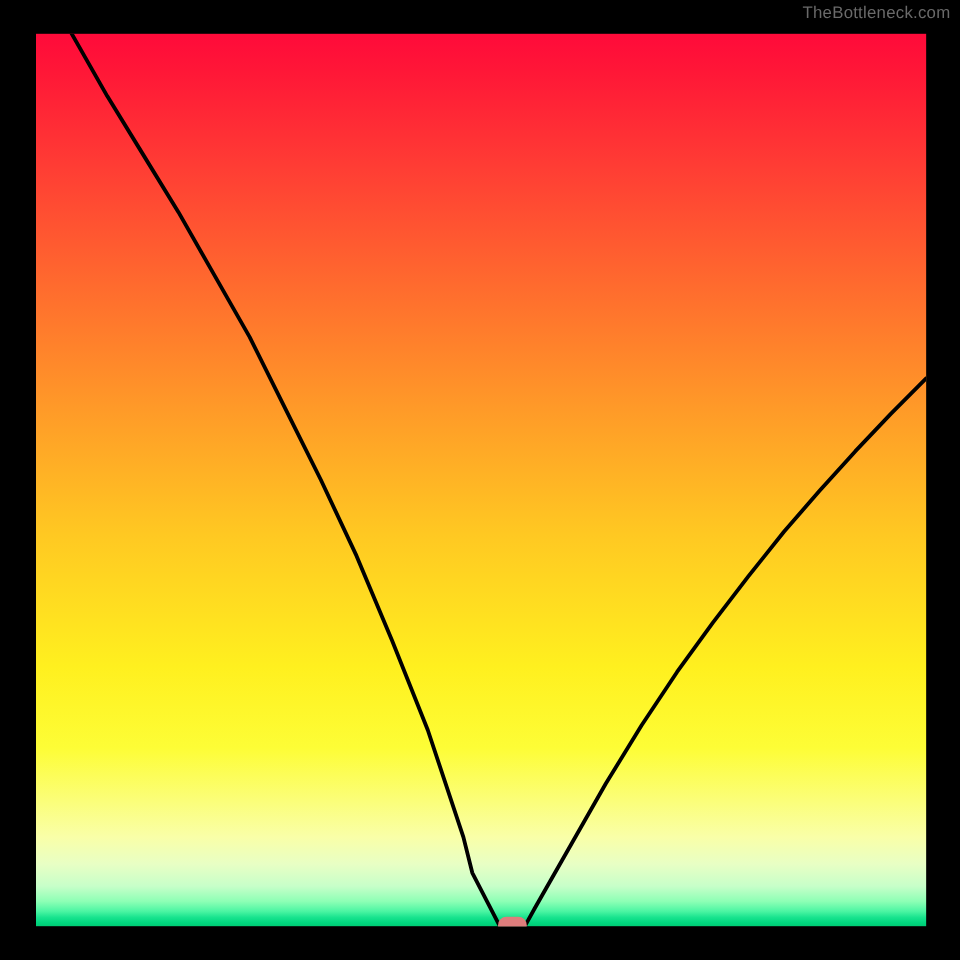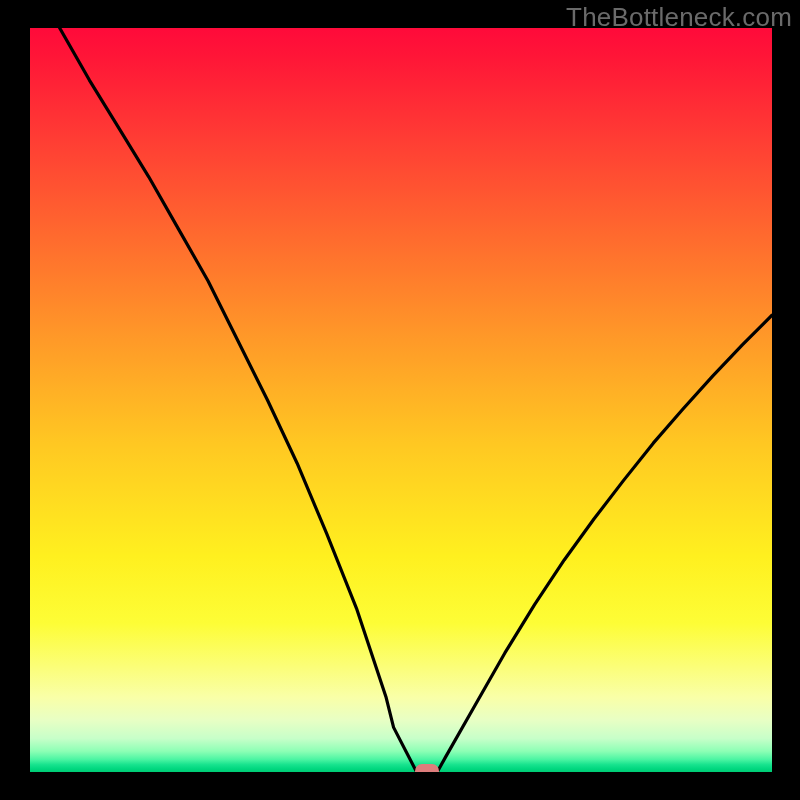--- a/index.html
+++ b/index.html
@@ -15,21 +15,21 @@
     position: relative;
     width: 800px;
     height: 800px;
     background: #000;
   }
   .watermark {
     position: absolute;
     top: 2px;
     right: 8px;
     color: #6a6a6a;
-    font-size: 26px;
+    font-size: 14px;
     font-weight: 500;
     letter-spacing: 0.2px;
     z-index: 20;
   }
   .plot {
     position: absolute;
     left: 30px;
     top: 28px;
     width: 742px;
     height: 744px;

